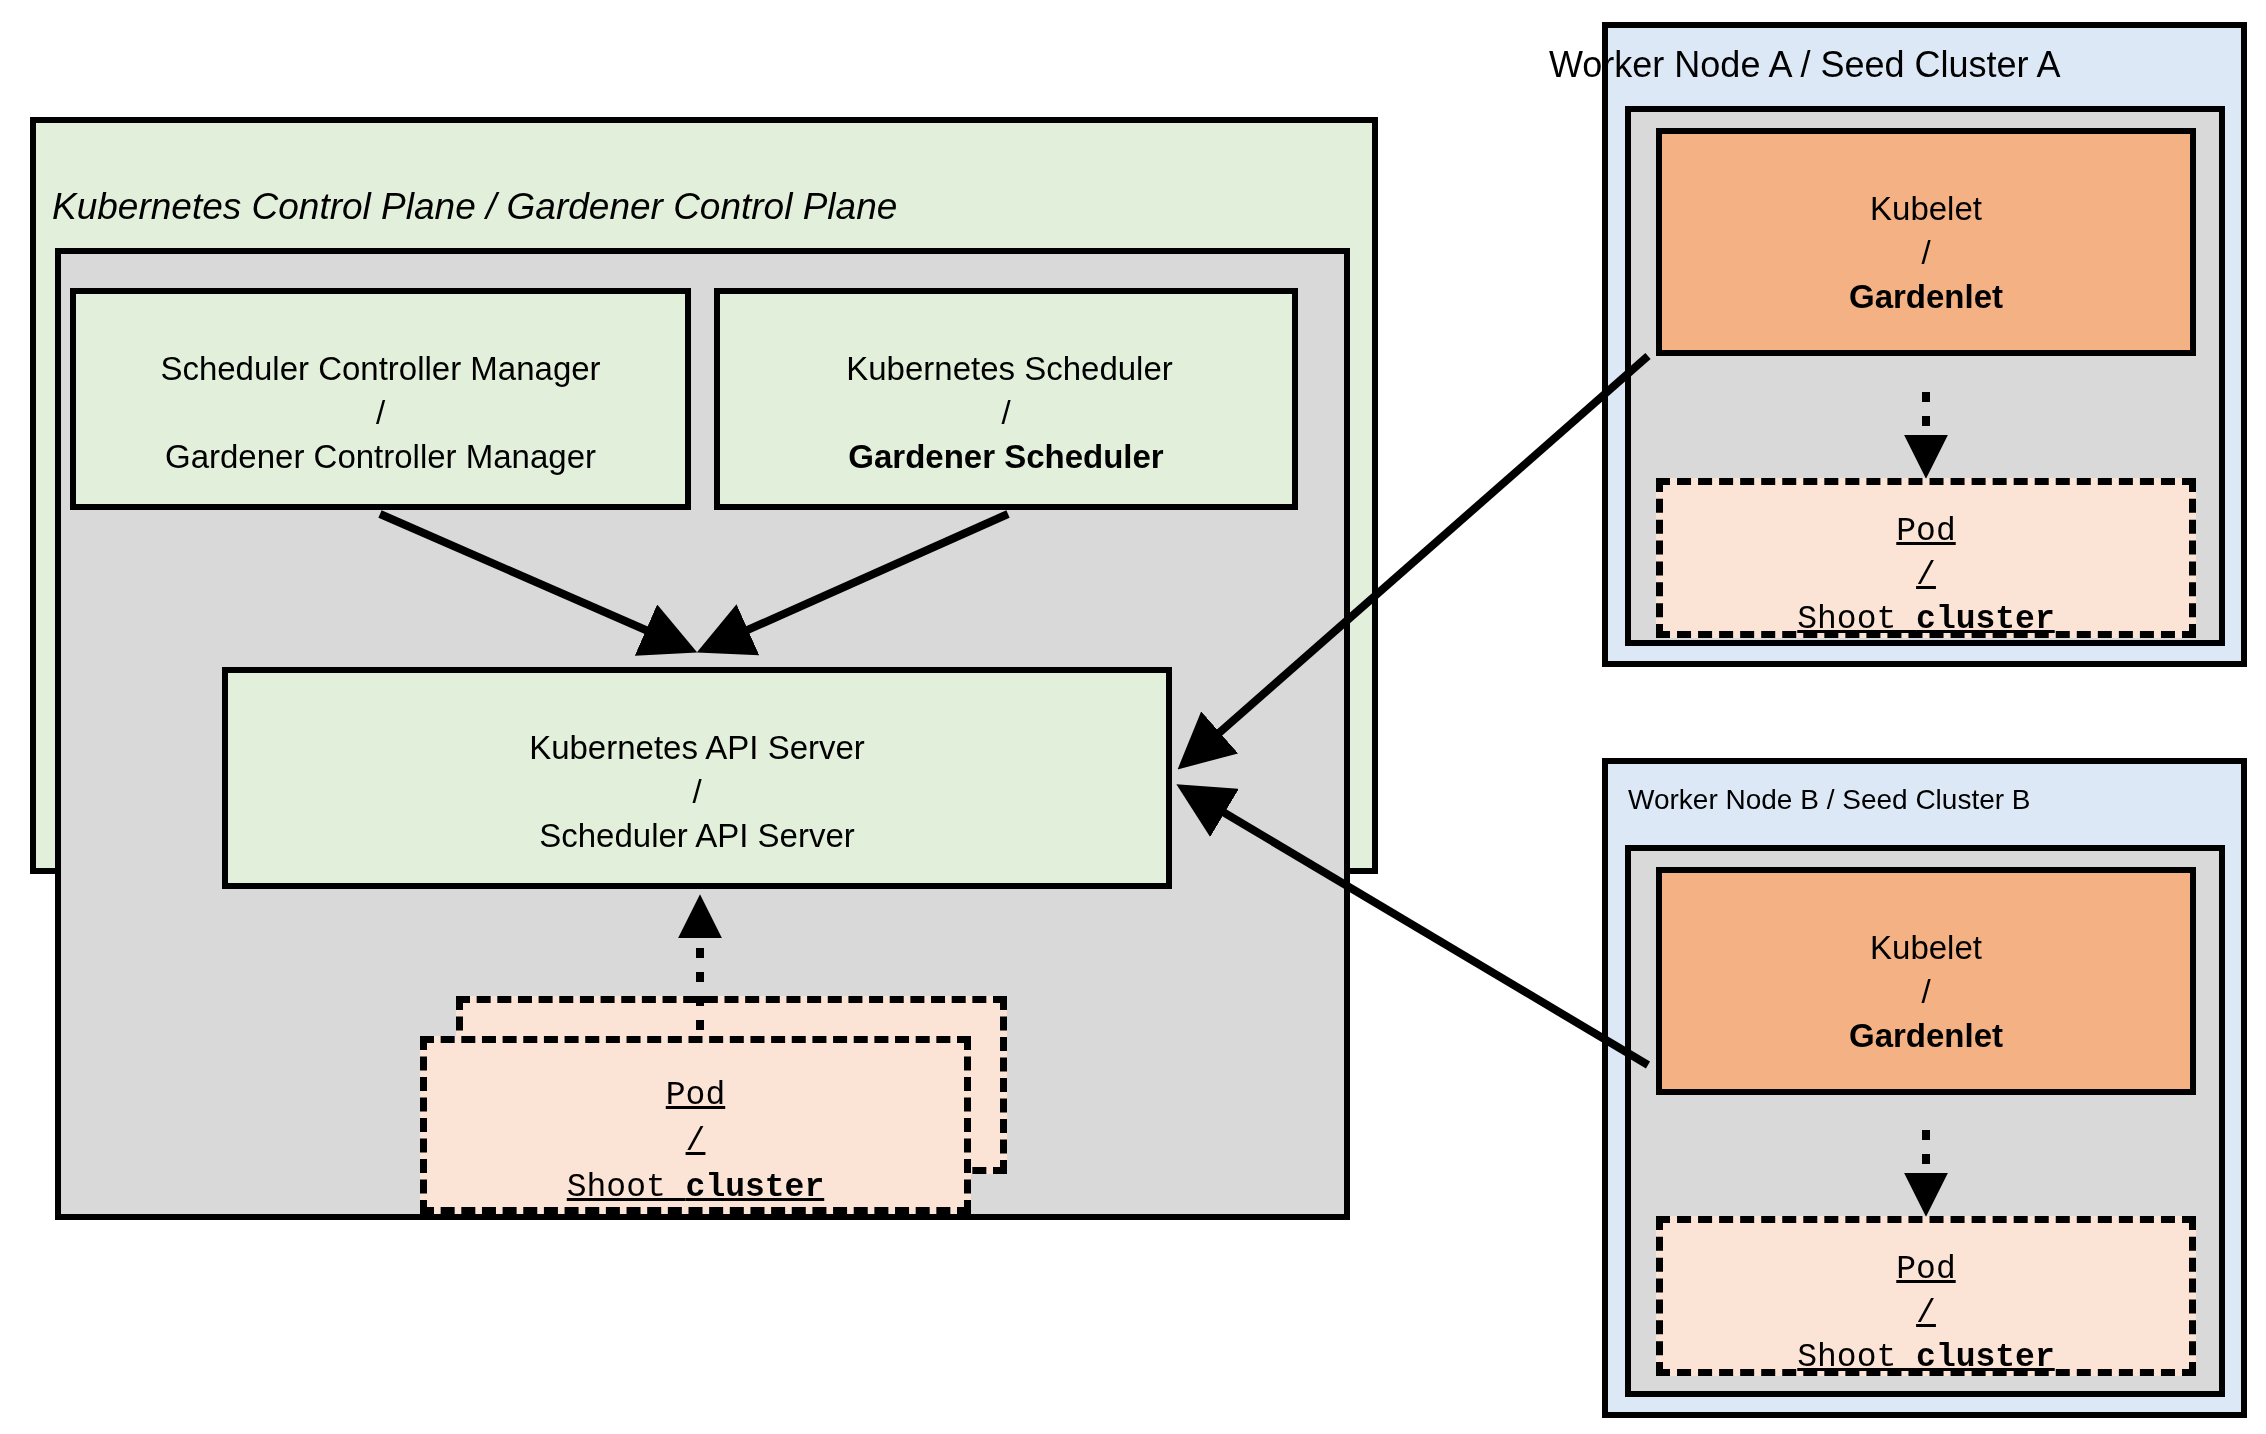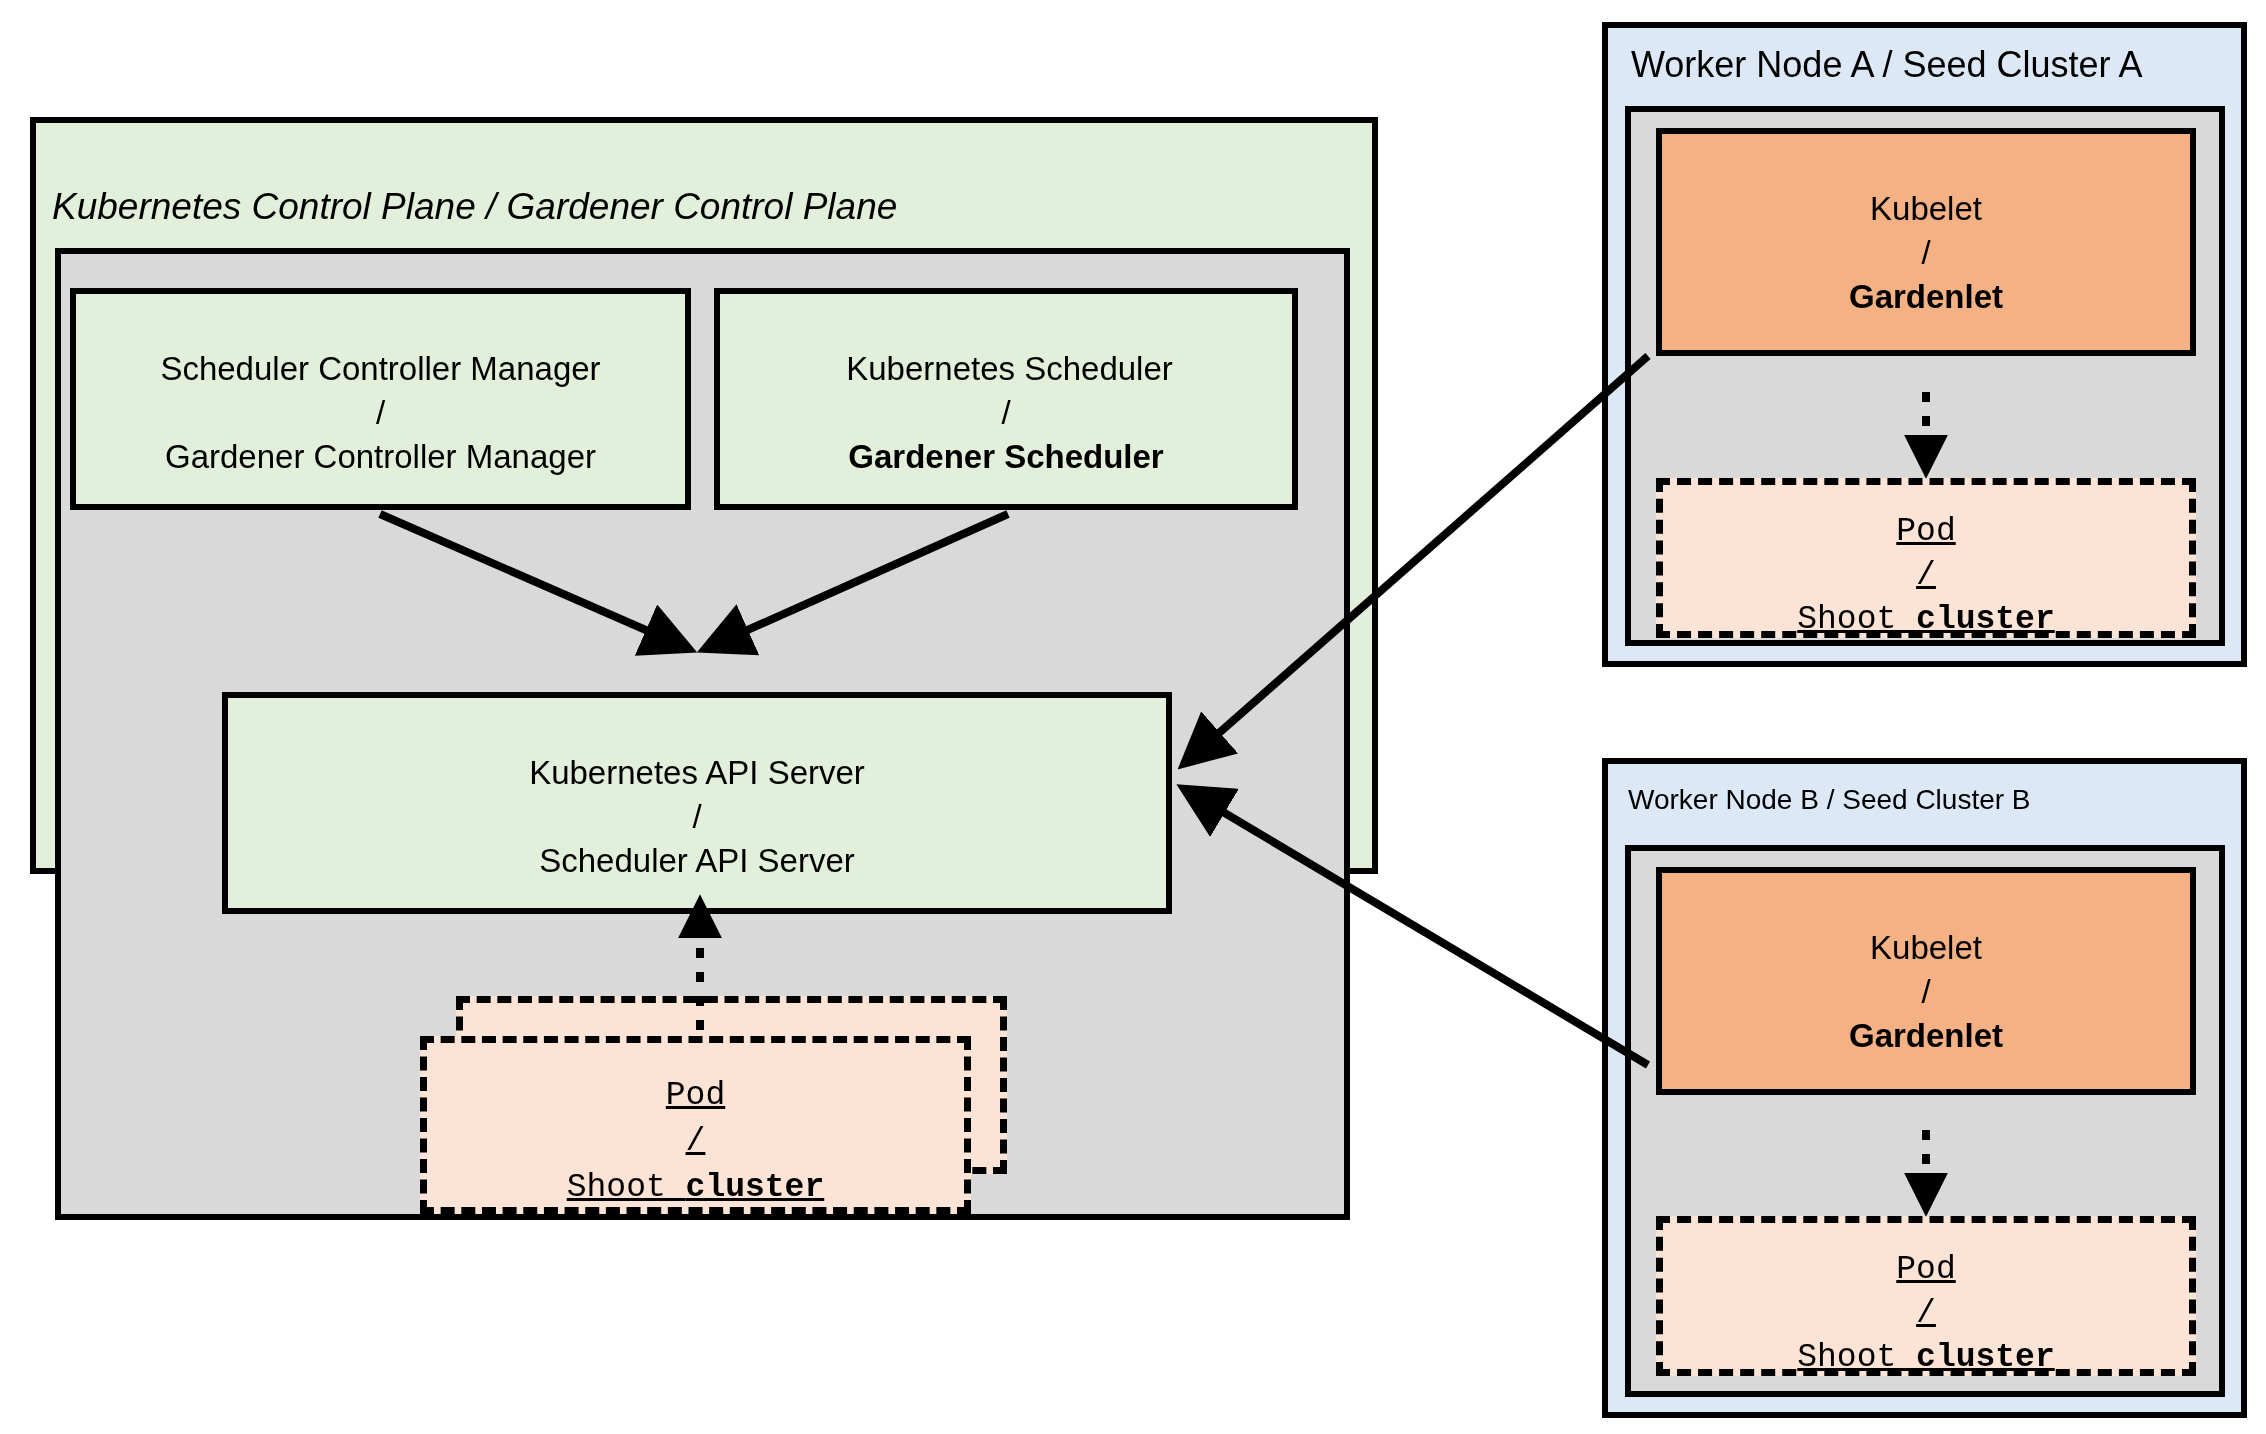--- a/index.html
+++ b/index.html
@@ -43,39 +43,39 @@
     <div class="ctr lbl" style="top:86px;">/</div>
     <div class="ctr lbl" style="top:130px;">Gardener Controller Manager</div>
   </div>
 
   <div class="bx green" style="left:714px;top:288px;width:584px;height:222px;">
     <div class="ctr lbl" style="top:42px;padding-left:7px;">Kubernetes Scheduler</div>
     <div class="ctr lbl" style="top:86px;">/</div>
     <div class="ctr lbl b" style="top:130px;">Gardener Scheduler</div>
   </div>
 
-  <div class="bx green" style="left:222px;top:692px;width:950px;height:222px;padding-left:30px;">
+  <div class="bx green" style="left:222px;top:667px;width:950px;height:222px;padding-left:30px;">
     <div class="ctr lbl" style="top:42px;">Kubernetes API Server</div>
     <div class="ctr lbl" style="top:86px;">/</div>
     <div class="ctr lbl" style="top:130px;">Scheduler API Server</div>
   </div>
 
   <div class="dashed" style="position:absolute;left:456px;top:996px;width:551px;height:178px;box-sizing:border-box;"></div>
 
   <div class="dashed" style="position:absolute;left:420px;top:1036px;width:551px;height:178px;box-sizing:border-box;">
     <div class="ctr lbl mono" style="top:20px;">Pod</div>
     <div class="ctr lbl mono" style="top:66px;">/</div>
     <div class="ctr lbl mono" style="top:112px;">
       <span>Shoot </span><span class="b">cluster</span>
     </div>
   </div>
 
   <div class="bx blue" style="left:1602px;top:22px;width:645px;height:645px;"></div>
 
-  <div class="ttl" style="left:1631px;top:47px;font-size:36px;">Worker Node A / Seed Cluster A</div>
+  <div class="ttl" style="left:1549px;top:47px;font-size:36px;">Worker Node A / Seed Cluster A</div>
 
   <div class="bx gray" style="left:1625px;top:106px;width:600px;height:540px;"></div>
 
   <div class="bx orange" style="left:1656px;top:128px;width:540px;height:228px;">
     <div class="ctr lbl" style="top:42px;">Kubelet</div>
     <div class="ctr lbl" style="top:86px;">/</div>
     <div class="ctr lbl b" style="top:130px;">Gardenlet</div>
   </div>
 
   <div class="dashed" style="position:absolute;left:1656px;top:478px;width:540px;height:160px;box-sizing:border-box;">

